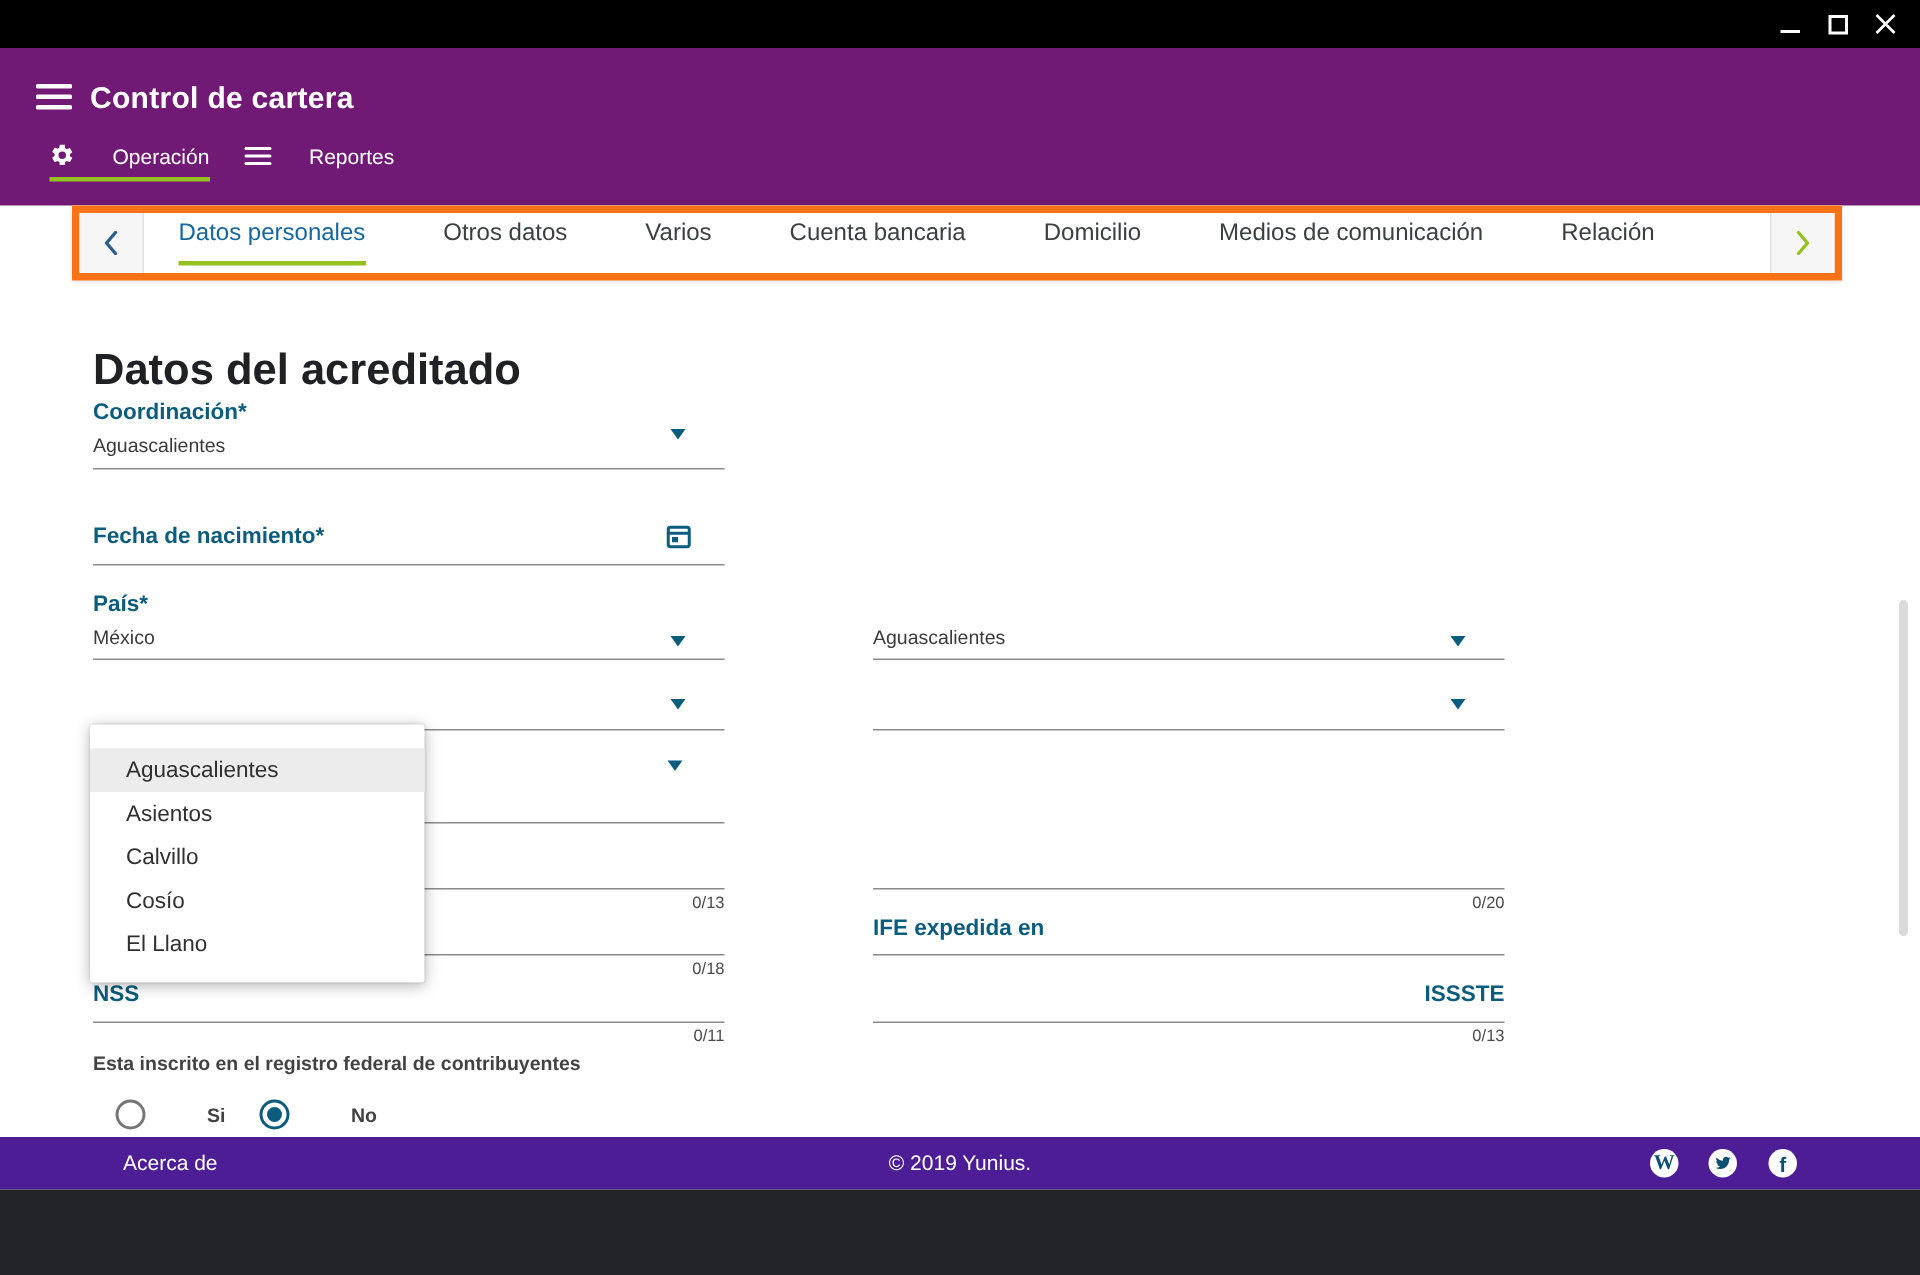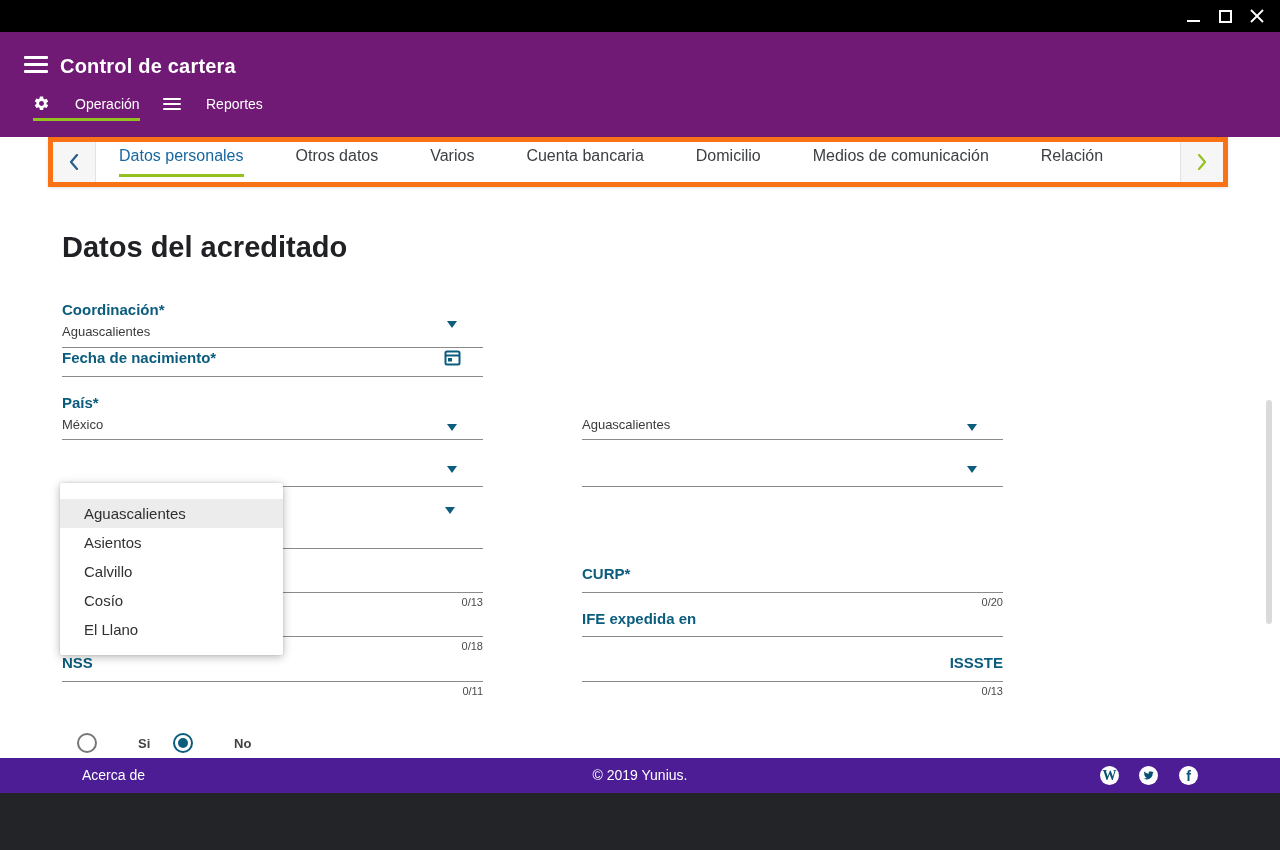--- a/index.html
+++ b/index.html
@@ -38,21 +38,21 @@
   .tab.active span { color:#1667a0; font-weight:500; border-bottom-color:#94c11f; }
 
   
   #heading { position:absolute; left:62px; top:231px; font-size:29px; font-weight:bold; color:#202124; }
   .field { position:absolute; width:421px; }
   .flabel { font-size:15px; font-weight:bold; color:#0b5c7d; line-height:18px; }
   .fvalue { position:absolute; left:0; top:23px; font-size:13px; color:#3a3a3a; }
   .fline  { position:absolute; left:0; right:0; bottom:0; border-bottom:1px solid #8a8a8a; }
   .caret  { position:absolute; width:0; height:0; border-left:5.5px solid transparent;
             border-right:5.5px solid transparent; border-top:7px solid #0b5c7d; cursor:pointer; }
-  #f-coord { left:62px; top:301px; height:47px; } #f-coord .caret { right:26px; top:20px; }
+  #f-coord { left:62px; top:266px; height:47px; } #f-coord .caret { right:26px; top:20px; }
   #f-fecha { left:62px; top:349px; height:28px; }
   #f-fecha .cal { position:absolute; right:22px; top:0; }
   #f-pais  { left:62px; top:394px; height:46px; } #f-pais .caret { right:26px; top:30px; }
   #f-ent   { left:582px; top:394px; height:46px; } #f-ent .caret { right:26px; top:30px; }
   #f-mun   { left:62px; top:460px; height:27px; } #f-mun .caret { right:26px; top:6px; }
   #f-loc   { left:582px; top:460px; height:27px; } #f-loc .caret { right:26px; top:6px; }
   #f-curp  { left:582px; top:565px; height:28px; }
   #f-ife   { left:582px; top:610px; height:27px; }
   #f-issste{ left:582px; top:654px; height:28px;text-align:right; }
   #f-nss   { left:62px; top:654px; height:28px; }
@@ -202,21 +202,20 @@
   </div>
 
   <span class="caret" id="ghost-caret"></span>
   <div id="ghost-line1"></div>
   <div id="ghost-line2"></div>
   <div id="ghost-line3"></div>
   <div class="counter" id="c1">0/13</div>
   <div class="counter" id="c2">0/18</div>
 
   <div class="field" id="f-curp">
-    <div class="flabel">CURP*</div>
     <div class="fline"></div>
   </div>
   <div class="counter" id="c4">0/20</div>
 
   <div class="field" id="f-ife">
     <div class="flabel">IFE expedida en</div>
     <div class="fline"></div>
   </div>
 
   <div class="field" id="f-nss">
@@ -224,20 +223,21 @@
     <div class="fline"></div>
   </div>
   <div class="counter" id="c3">0/11</div>
 
   <div class="field" id="f-issste">
     <div class="flabel">ISSSTE</div>
     <div class="fline"></div>
   </div>
   <div class="counter" id="c5">0/13</div>
 
+  <div id="rfc-question">Esta inscrito en el registro federal de contribuyentes</div>
   <div class="radio" id="radio-si"></div>
   <div class="radio-label" id="radio-si-label">Si</div>
   <div class="radio" id="radio-no"></div>
   <div class="radio-label" id="radio-no-label">No</div>
 
   <div id="dropdown">
     <div class="dd-item highlighted">Aguascalientes</div>
     <div class="dd-item">Asientos</div>
     <div class="dd-item">Calvillo</div>
     <div class="dd-item">Cosío</div>

